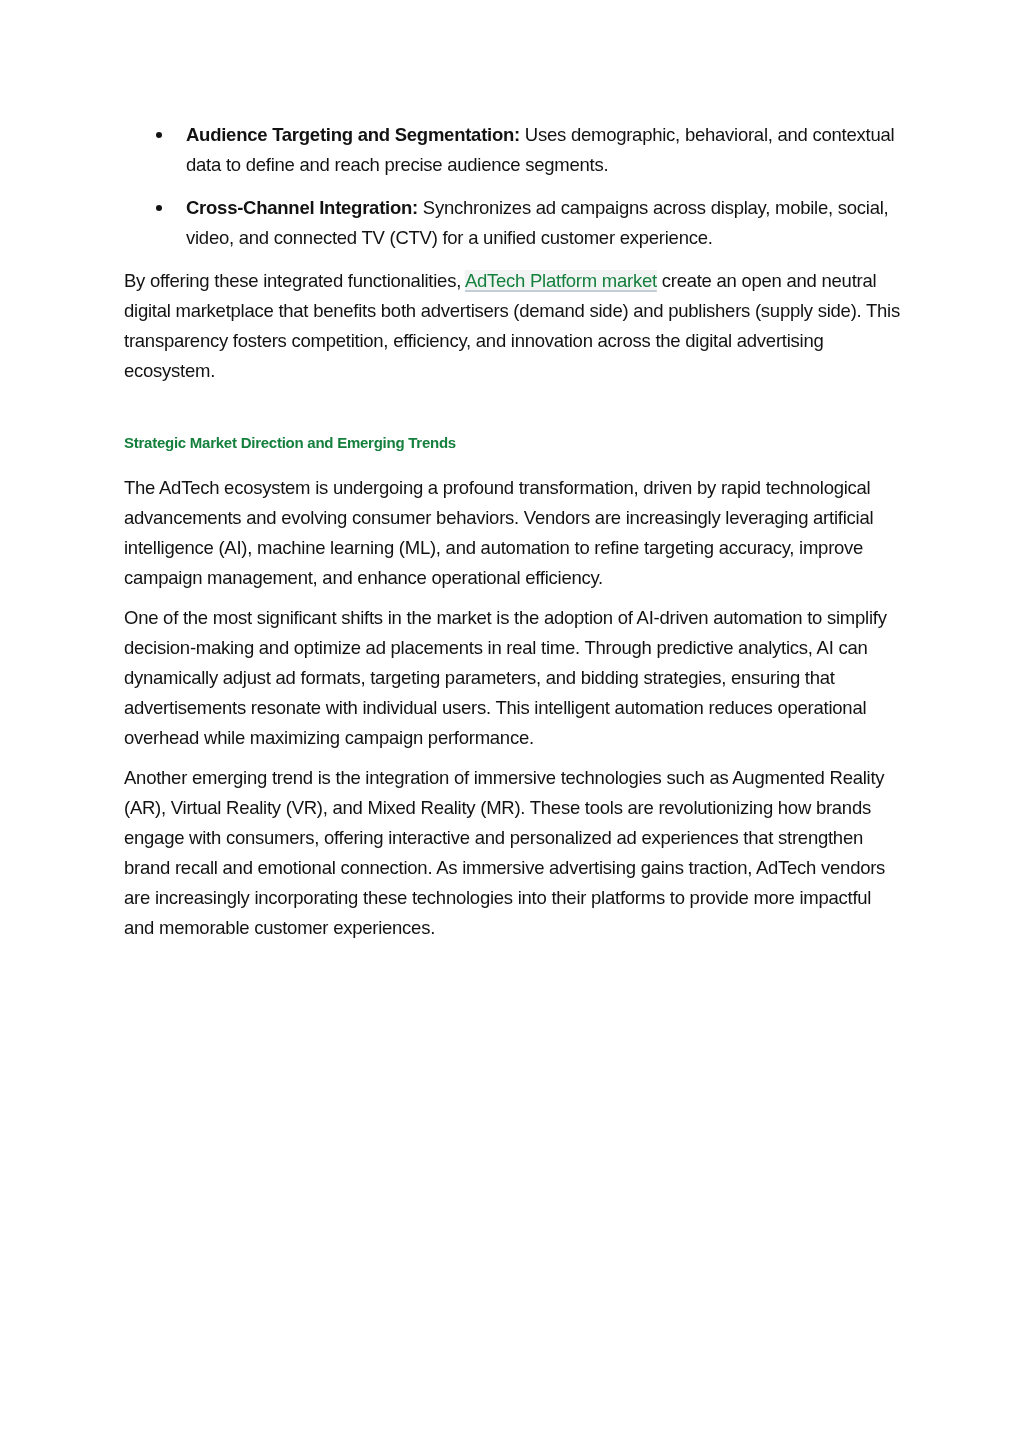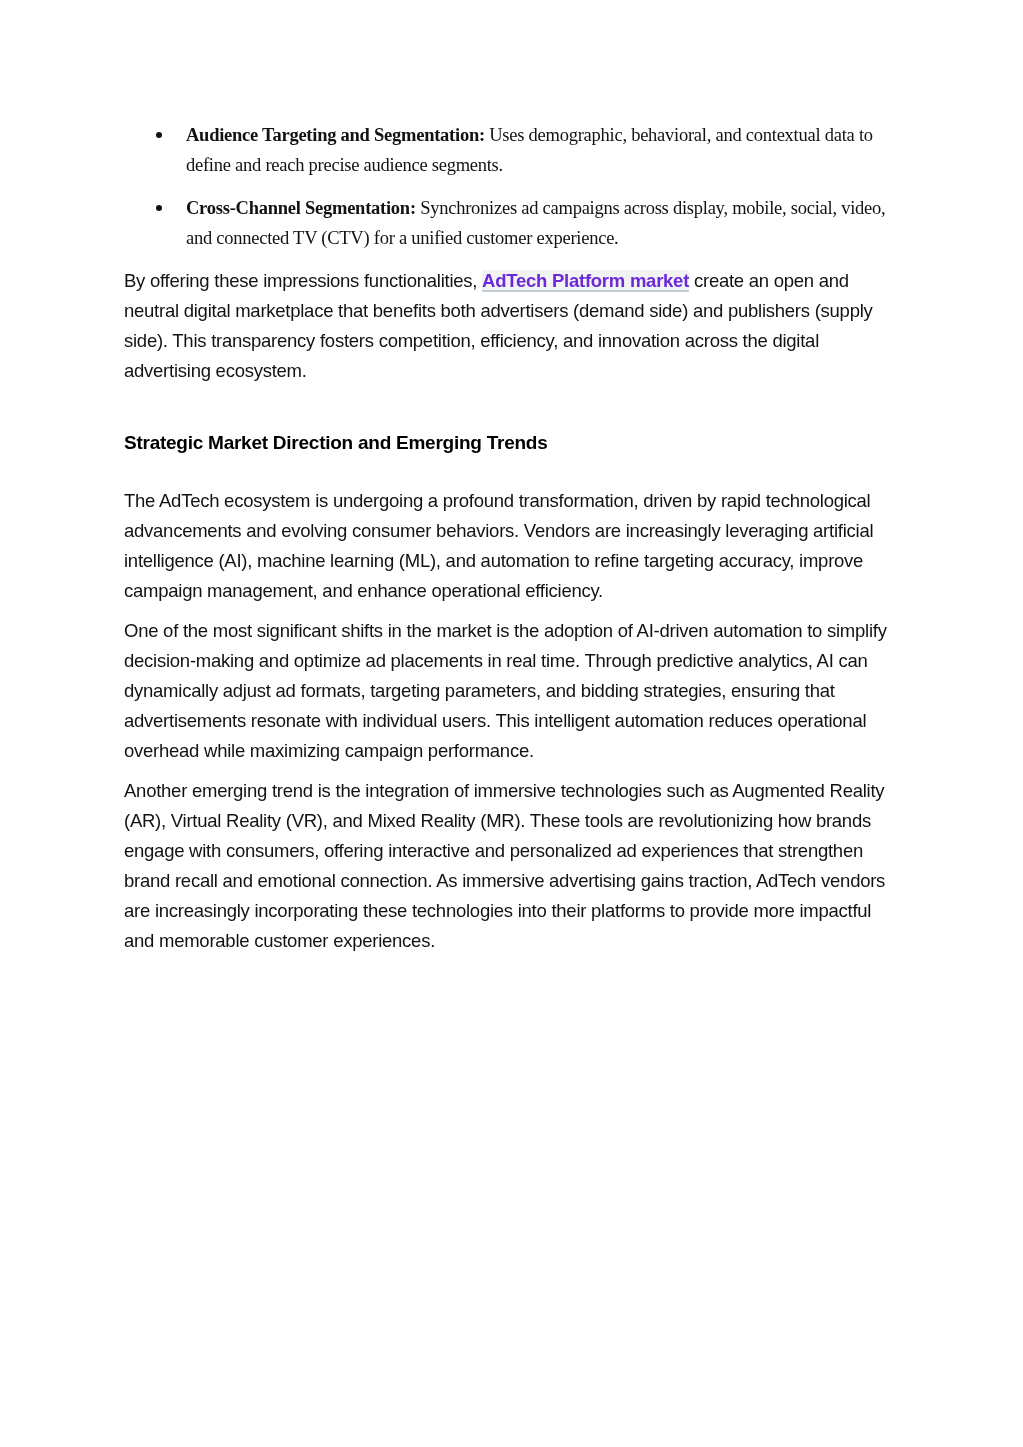--- a/index.html
+++ b/index.html
@@ -27,48 +27,47 @@
   }
   ul.feature-list {
     list-style: none;
     margin: 0;
     padding: 0;
   }
   ul.feature-list li {
     position: relative;
     padding-left: 62px;
     margin-bottom: 13px;
-    font-family: Liberation Serif, serif;
   }
   .bullet-dot {
     position: absolute;
     left: 32px;
     top: 12px;
     width: 6px;
     height: 6px;
     border-radius: 50%;
     background: #121212;
   }
   .lead {
     font-weight: 700;
   }
   p.body-para {
     margin: 0 0 10px 0;
   }
   h2.section-heading {
-    font-size: 19px;
+    font-size: 15px;
     line-height: 30px;
     font-weight: 700;
-    margin: 42px 0 28px 0;
+    margin: 42px 0 15px 0;
     letter-spacing: -0.25px;
-    color: #000000;
+    color: #15803d;
   }
   a.doc-link {
-    color: #6d28d9;
-    font-weight: 700;
+    color: #15803d;
+    font-weight: 400;
     text-decoration: underline;
     text-decoration-color: #c2ced4;
     text-decoration-thickness: 1.5px;
     text-underline-offset: 3px;
     background: #f2f4f4;
     cursor: pointer;
   }
 </style>
 </head>
 <body>
@@ -77,27 +76,27 @@
   <div class="content">
 
     <ul class="feature-list">
       <li>
         <span class="bullet-dot"></span>
         <span class="lead">Audience Targeting and Segmentation:</span>
         <span>Uses demographic, behavioral, and contextual data to define and reach precise audience segments.</span>
       </li>
       <li>
         <span class="bullet-dot"></span>
-        <span class="lead">Cross-Channel Segmentation:</span>
+        <span class="lead">Cross-Channel Integration:</span>
         <span>Synchronizes ad campaigns across display, mobile, social, video, and connected TV (CTV) for a unified customer experience.</span>
       </li>
     </ul>
 
     <p class="body-para">
-      <span>By offering these impressions functionalities,</span>
+      <span>By offering these integrated functionalities,</span>
       <a class="doc-link">AdTech Platform market</a>
       <span>create an open and neutral digital marketplace that benefits both advertisers (demand side) and publishers (supply side). This transparency fosters competition, efficiency, and innovation across the digital advertising ecosystem.</span>
     </p>
 
     <h2 class="section-heading">Strategic Market Direction and Emerging Trends</h2>
 
     <p class="body-para">The AdTech ecosystem is undergoing a profound transformation, driven by rapid technological advancements and evolving consumer behaviors. Vendors are increasingly leveraging artificial intelligence (AI), machine learning (ML), and automation to refine targeting accuracy, improve campaign management, and enhance operational efficiency.</p>
 
     <p class="body-para">One of the most significant shifts in the market is the adoption of AI-driven automation to simplify decision-making and optimize ad placements in real time. Through predictive analytics, AI can dynamically adjust ad formats, targeting parameters, and bidding strategies, ensuring that advertisements resonate with individual users. This intelligent automation reduces operational overhead while maximizing campaign performance.</p>
 

